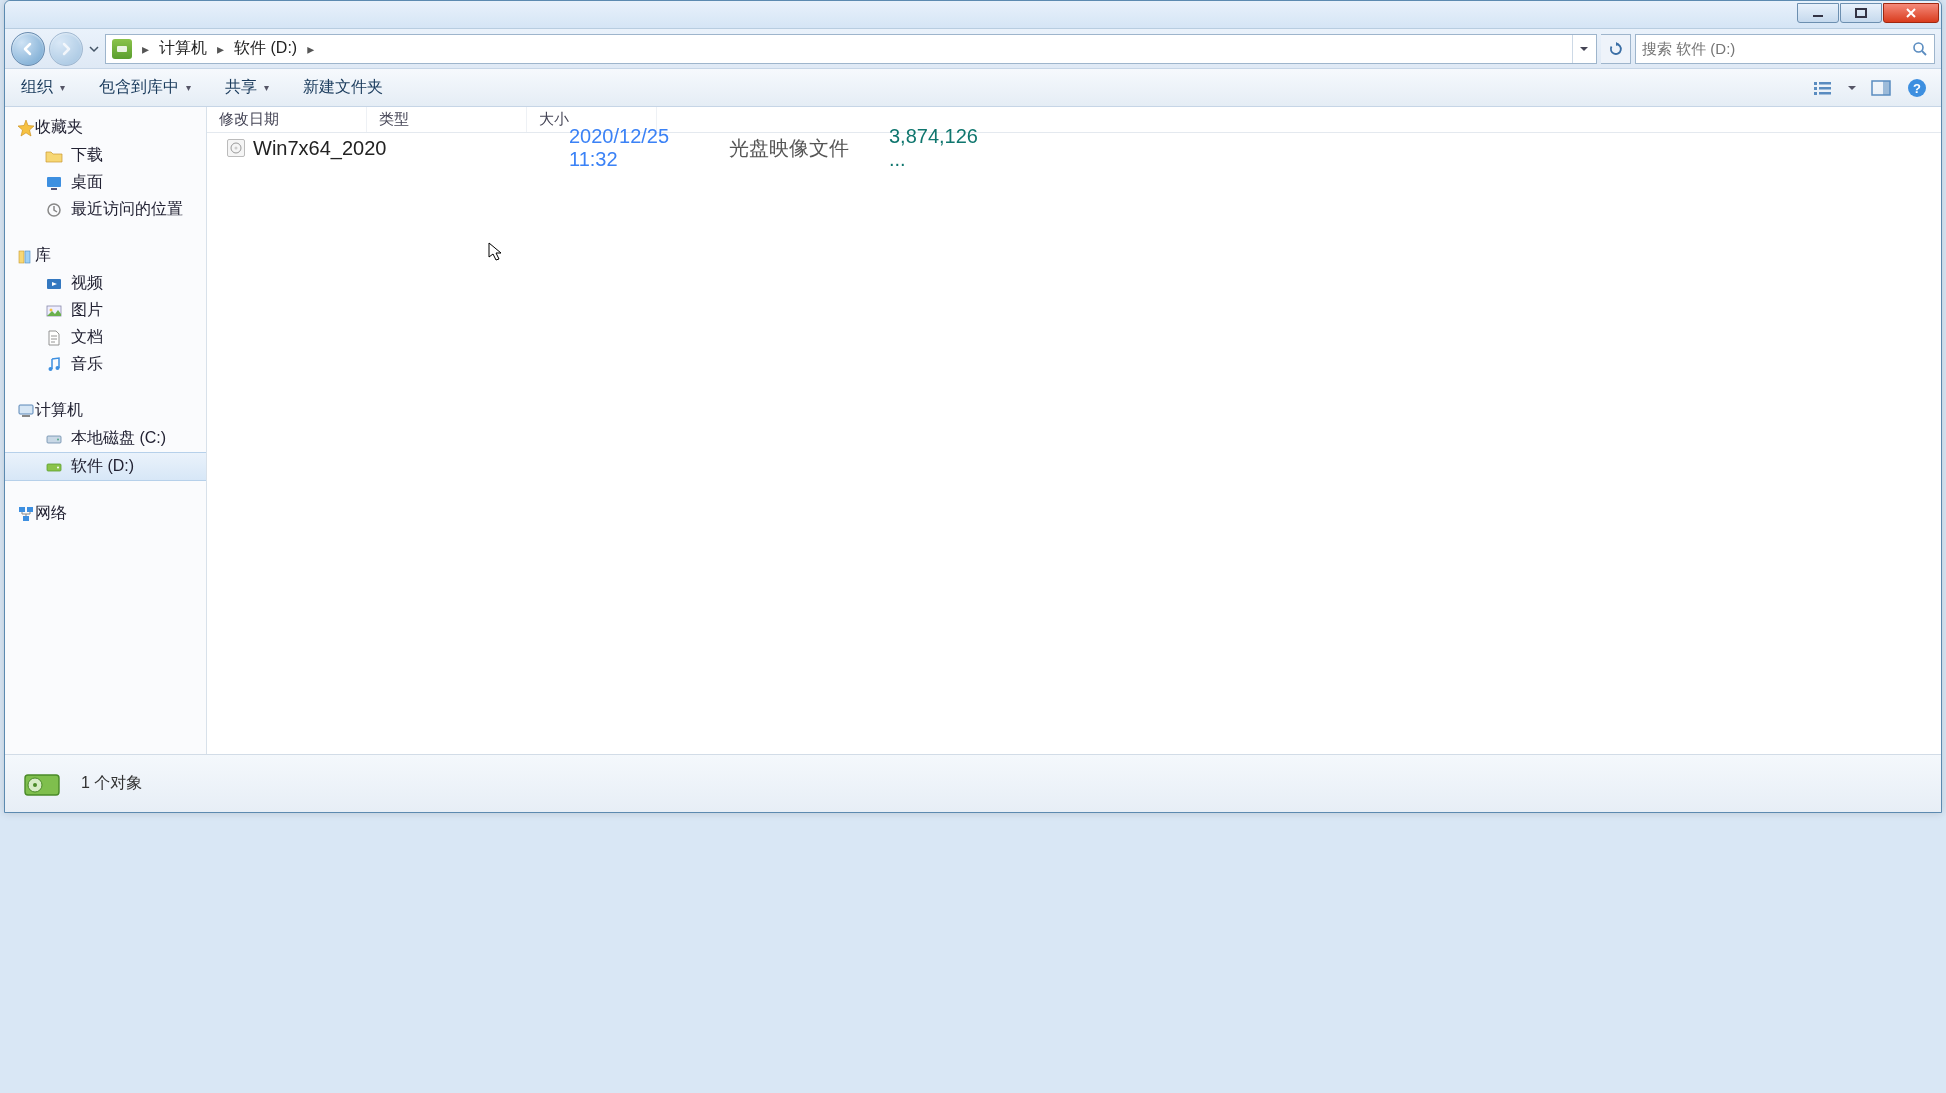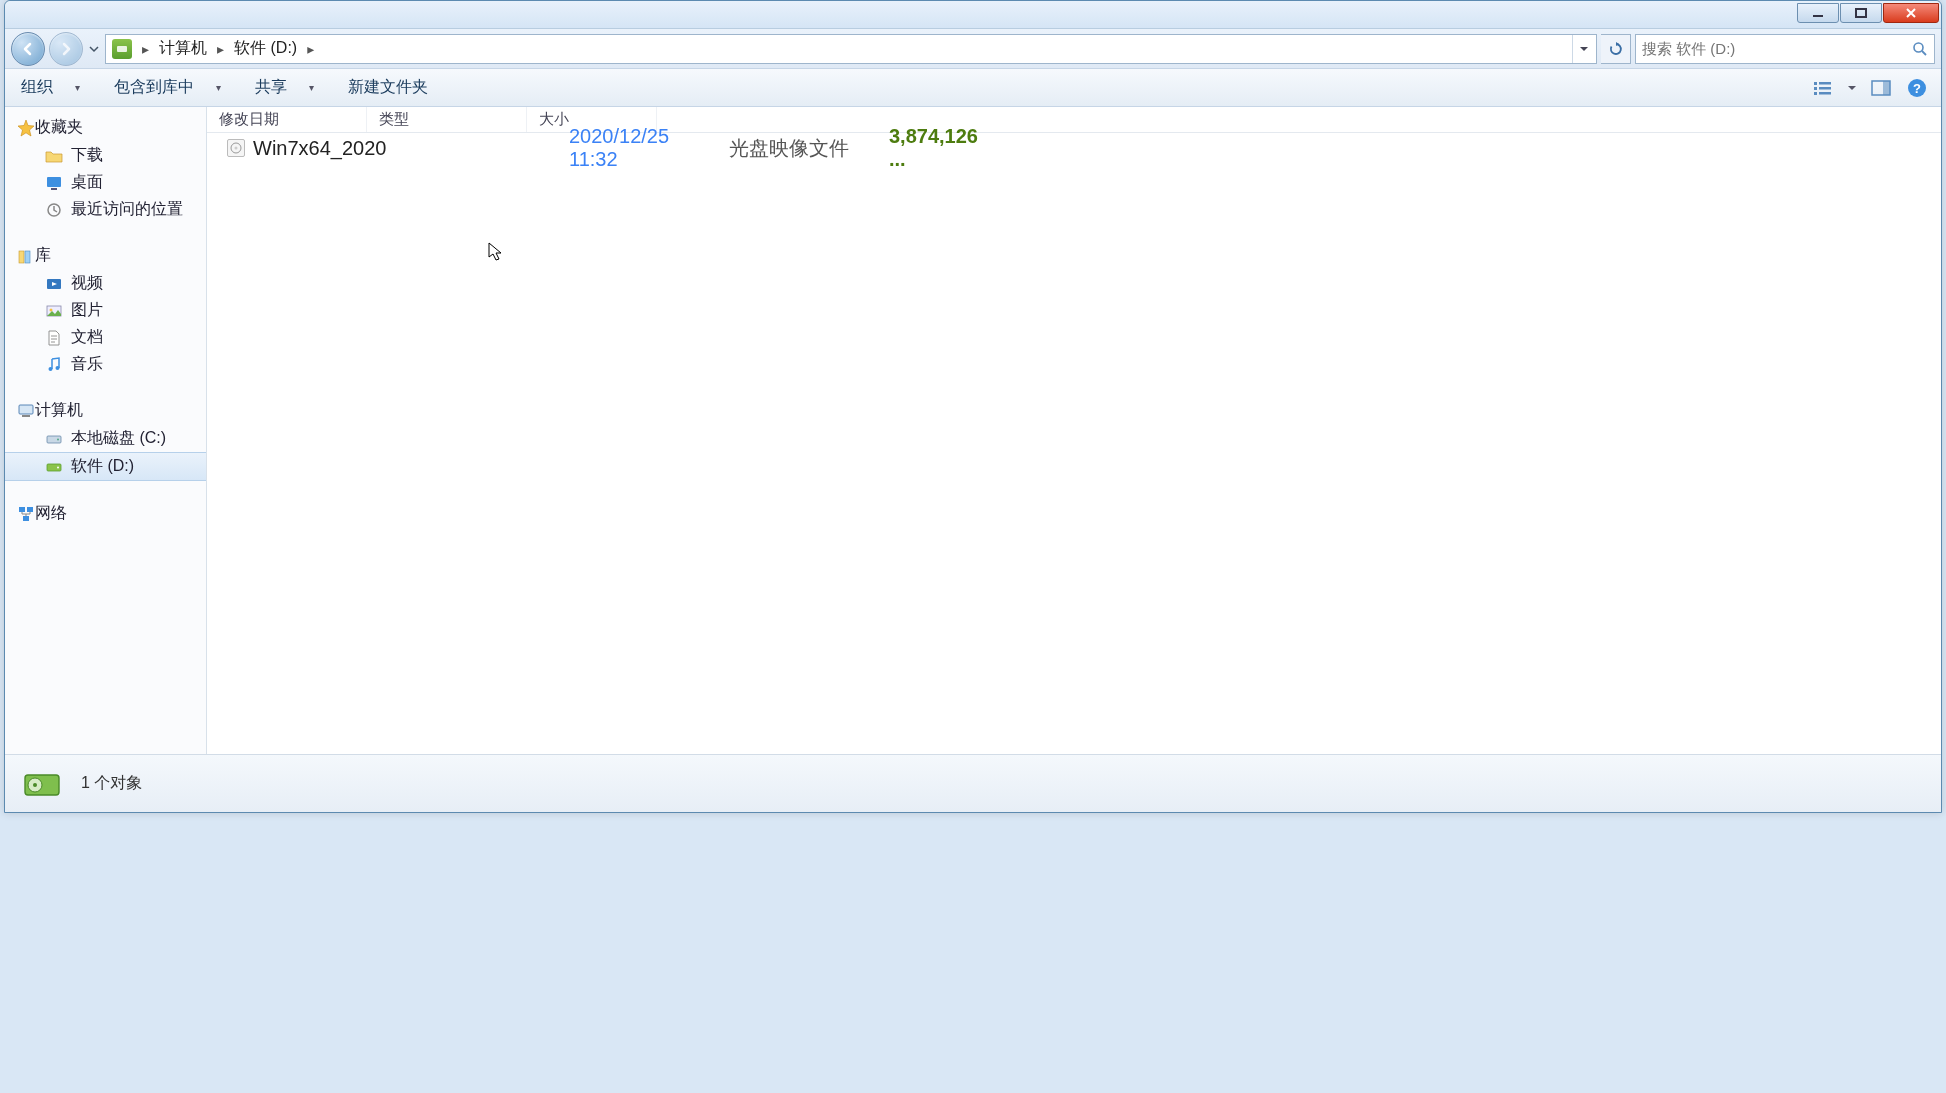--- a/index.html
+++ b/index.html
@@ -87,21 +87,21 @@
 
     
     .toolbar {
       height: 38px;
       background: linear-gradient(to bottom, #f6f9fd, #e5edf5);
       border-bottom: 1px solid #c6d5e6;
       display: flex; align-items: center;
       padding: 0 10px;
       gap: 22px;
     }
-    .tb-btn { font-size: 16px; color: #1a3b5c; display:flex; align-items:center; gap:22px; padding: 4px 6px; }
+    .tb-btn { font-size: 16px; color: #1a3b5c; display:flex; align-items:center; gap:7px; padding: 4px 6px; }
     .tb-btn .dd { font-size:10px; color:#556; }
     .tb-right { margin-left:auto; display:flex; align-items:center; gap:8px; }
     .tb-icon-btn { width:28px;height:26px; border:1px solid transparent; display:flex;align-items:center;justify-content:center; }
 
     
     .body { flex:1; display:flex; overflow:hidden; background:#fff; }
 
     
     .sidebar {
       width: 202px;
@@ -125,21 +125,21 @@
     .col.type { width:160px; }
     .col.size { width:130px; }
     .sort-ind { margin-left:auto; font-size:10px; color:#6a8fb5; }
 
     .rows { flex:1; }
     .row { height:30px; display:flex; align-items:center; font-size:20px; color:#222; }
     .row .cell { padding:0 12px; }
     .row .cell.name { width:350px; display:flex; align-items:center; gap:8px; padding-left:20px; }
     .row .cell.date { width:160px; color:#3b82f6; }
     .row .cell.type { width:160px; color:#555; }
-    .row .cell.size { width:130px; color:#4d7c0f;font-weight:bold; }
+    .row .cell.size { width:130px; color:#0f766e; }
     .file-icon { width:18px;height:18px; border:1px solid #bbb; background:#f5f5f5; border-radius:2px; display:flex;align-items:center;justify-content:center; }
 
     
     .status {
       height: 58px;
       border-top: 1px solid #d2dce7;
       background: linear-gradient(to bottom,#f4f8fc,#e7eef6);
       display:flex; align-items:center;
       padding: 4px 14px;
       gap: 16px;

